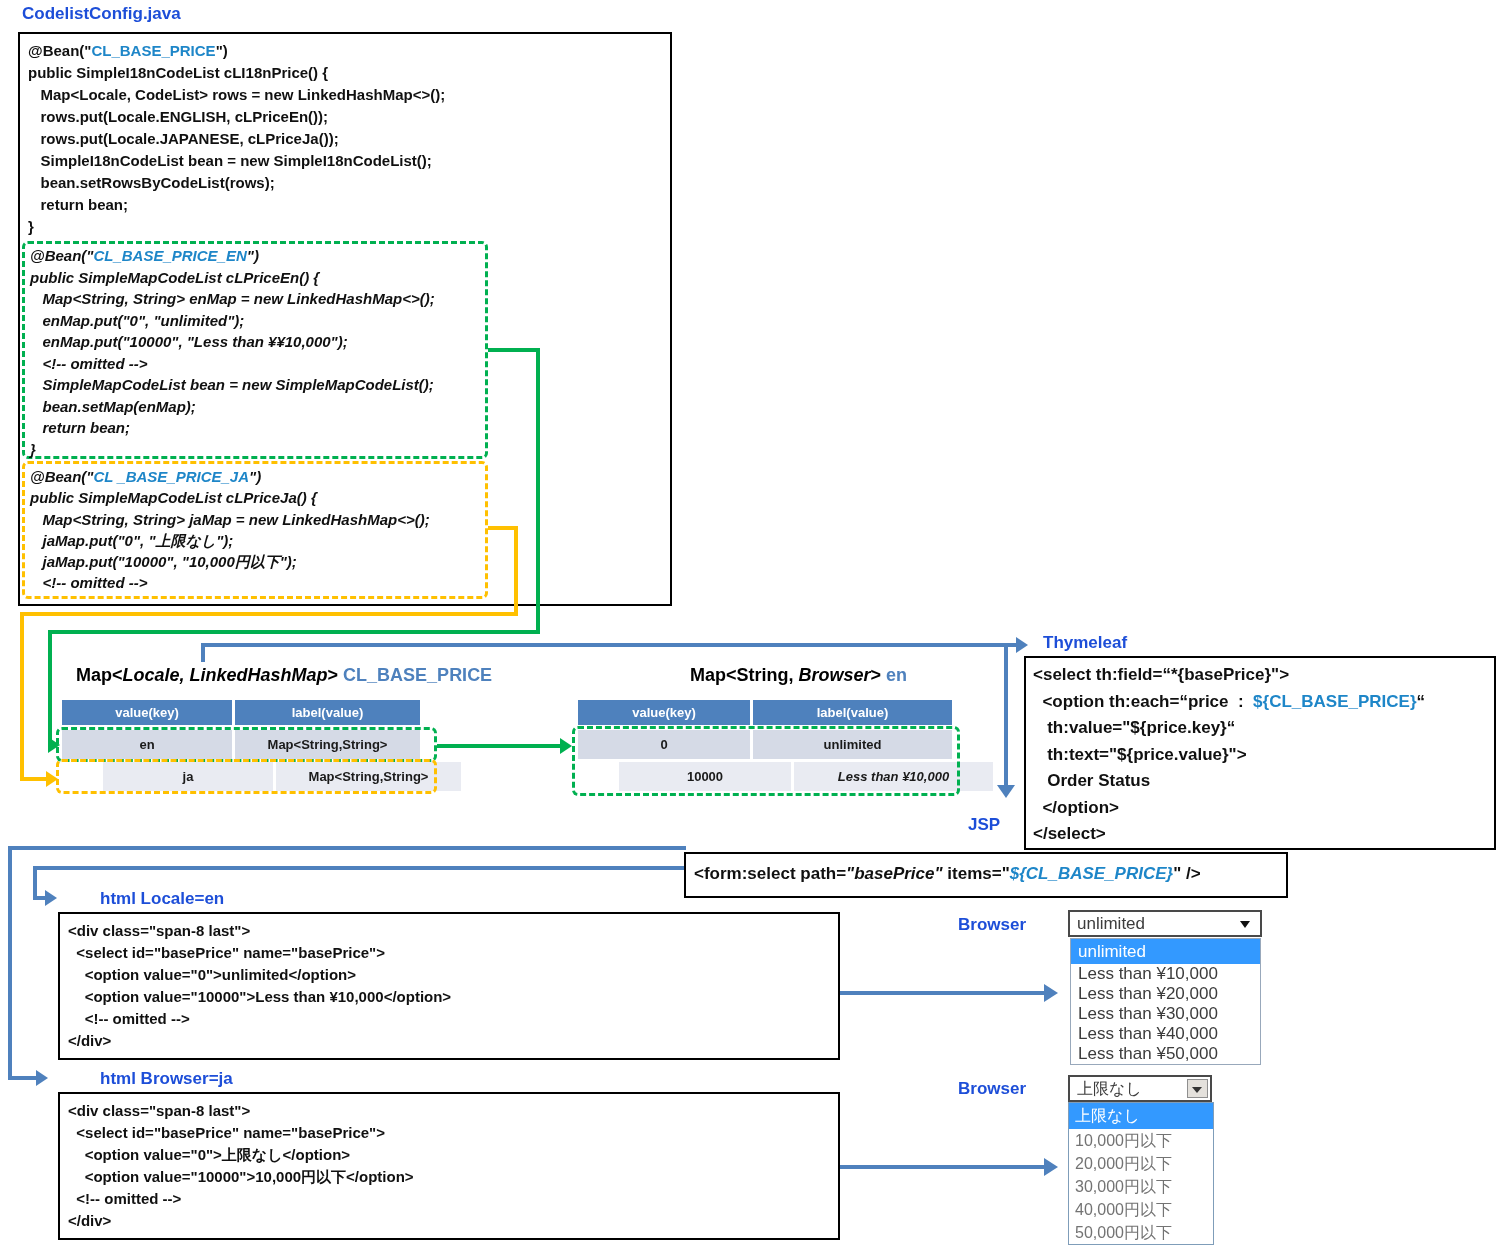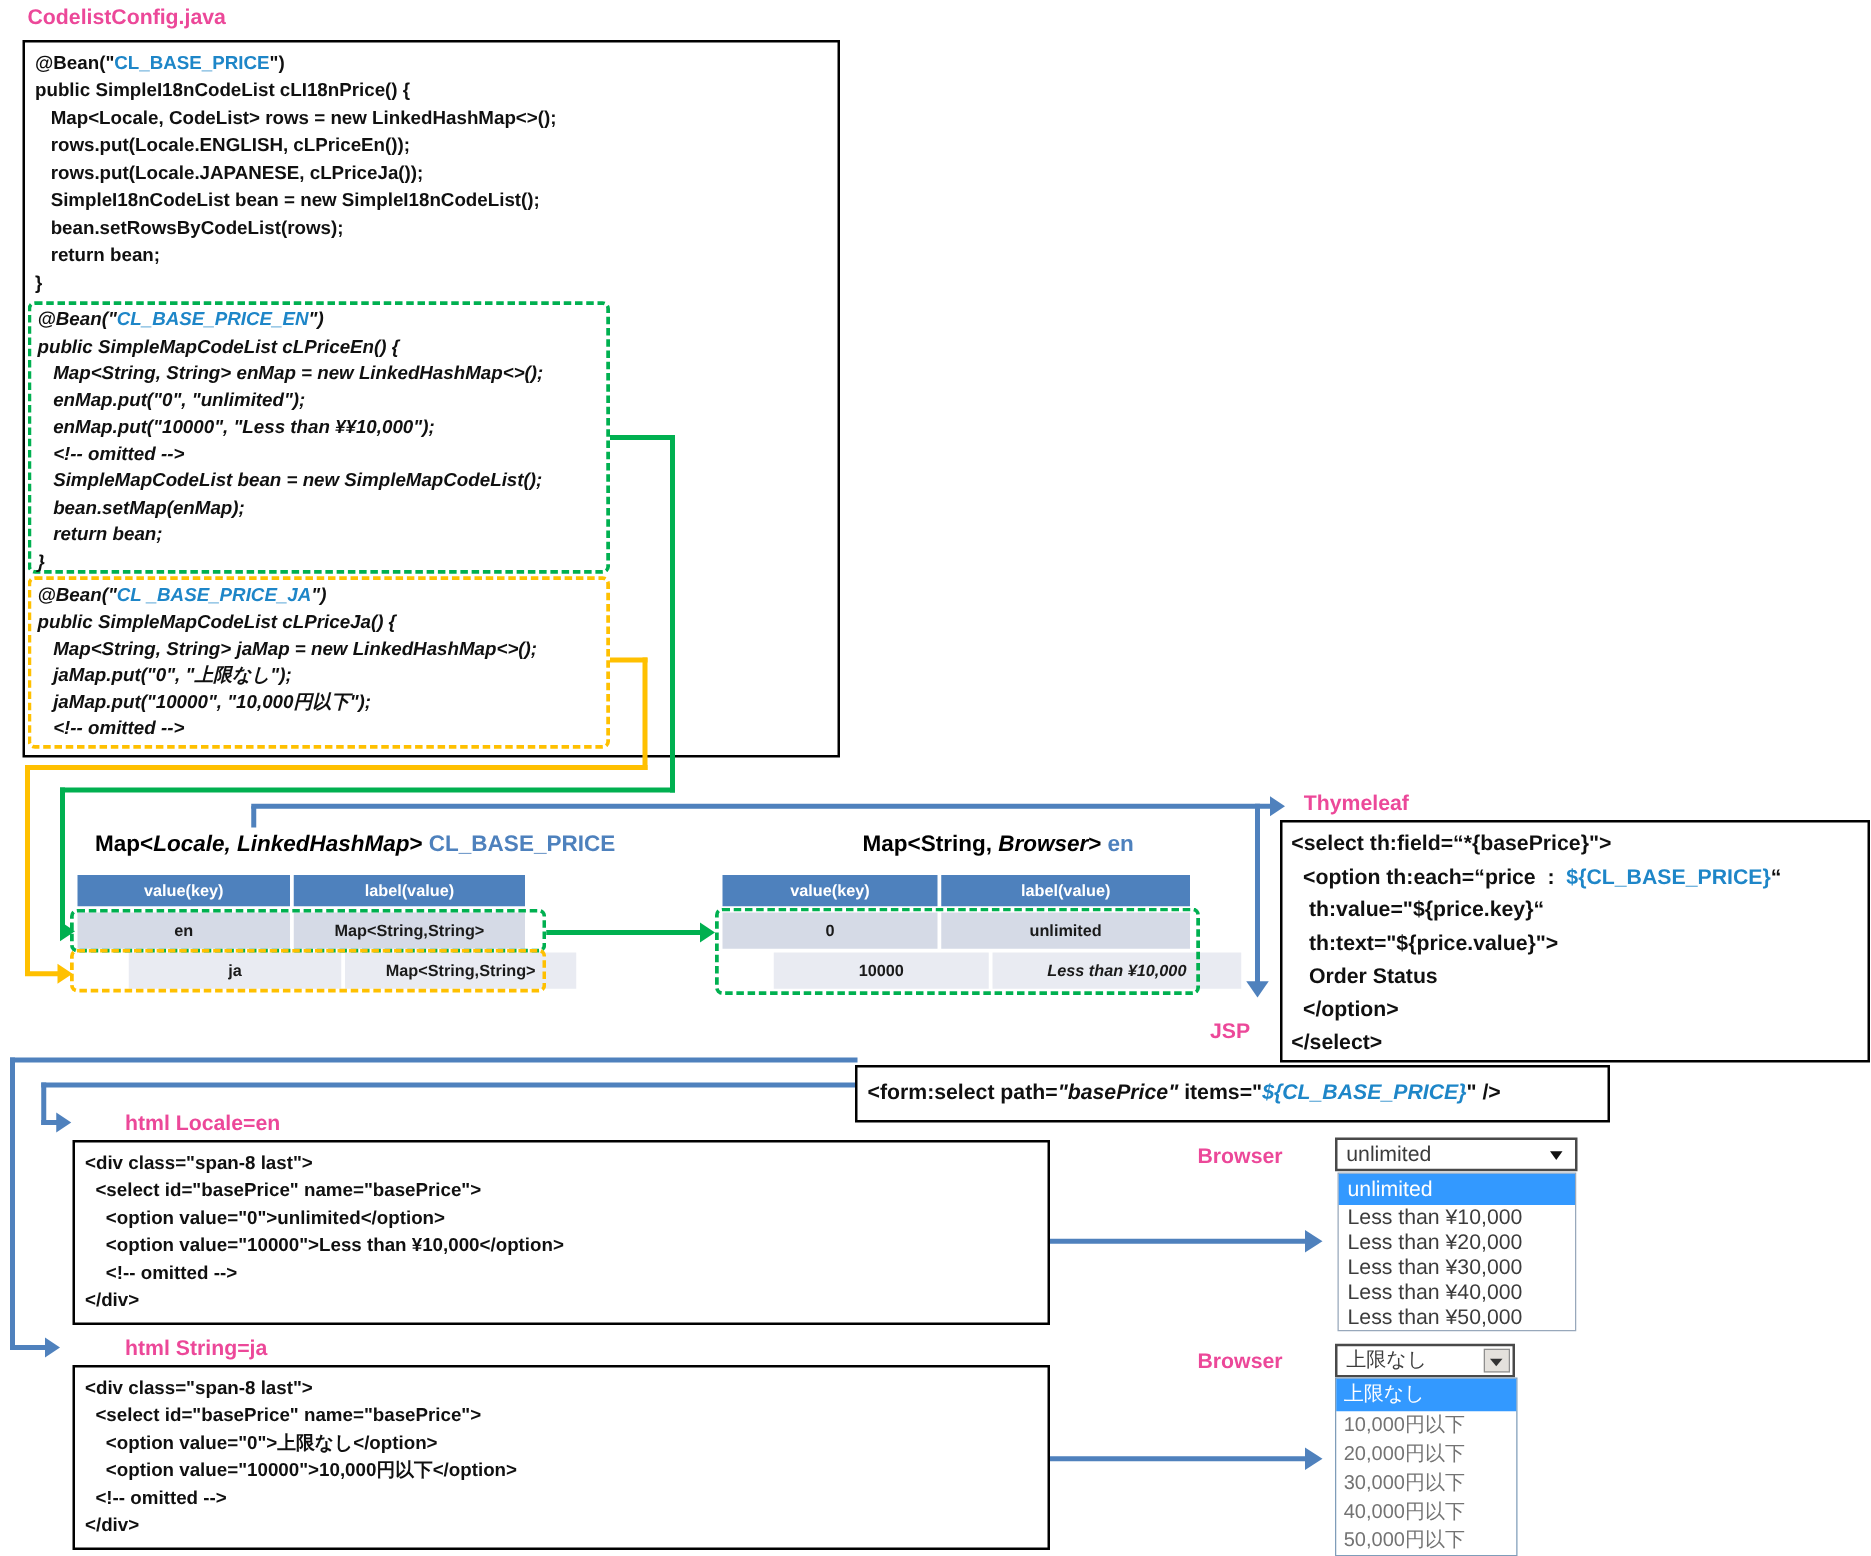--- a/index.html
+++ b/index.html
@@ -1,19 +1,19 @@
 <!DOCTYPE html>
 <html><head>
 <meta charset="utf-8">
 <style>
   html,body{margin:0;padding:0;background:#fff;}
   #canvas{position:relative;width:1497px;height:1245px;background:#fff;overflow:hidden;
           font-family:"Liberation Sans",sans-serif;}
   .box{position:absolute;background:#fff;border:2px solid #000;}
-  .lbl{position:absolute;font:bold 17px/20px "Liberation Sans",sans-serif;color:#ec4899;white-space:nowrap;}
+  .lbl{position:absolute;font:bold 17px/20px "Liberation Sans",sans-serif;color:#1d4ed8;white-space:nowrap;}
   .code .ln{white-space:pre;}
   .code{position:absolute;color:#101010;}
   .code-main{font:bold 15px/22px "Liberation Sans",sans-serif;}
   .code-big{font:bold 17px/26.5px "Liberation Sans",sans-serif;}
   .code-html{font:bold 15px/22px "Liberation Sans",sans-serif;}
   .italic .ln span{font-style:italic;}
   span.b{color:#1E86C8;}
   span.i{font-style:italic;}
   span.bi{color:#1E86C8;font-style:italic;}
   .dash-green{position:absolute;border:3px dashed #00B050;border-radius:6px;background:transparent;}
@@ -173,21 +173,21 @@
   <div class="box" style="left:58px;top:912px;width:778px;height:144px;"></div>
   <div class="code code-html" style="left:68px;top:920px;">
       <div class="ln"><span>&lt;div class="span-8 last"&gt;</span></div>
       <div class="ln"><span>  &lt;select id="basePrice" name="basePrice"&gt;</span></div>
       <div class="ln"><span>    &lt;option value="0"&gt;unlimited&lt;/option&gt;</span></div>
       <div class="ln"><span>    &lt;option value="10000"&gt;Less than ¥10,000&lt;/option&gt;</span></div>
       <div class="ln"><span>    &lt;!-- omitted --&gt;</span></div>
       <div class="ln"><span>&lt;/div&gt;</span></div>
     </div>
 
-  <div class="lbl" style="left:100px;top:1069px;">html String=ja</div>
+  <div class="lbl" style="left:100px;top:1069px;">html Browser=ja</div>
   <div class="box" style="left:58px;top:1092px;width:778px;height:144px;"></div>
   <div class="code code-html" style="left:68px;top:1100px;">
       <div class="ln"><span>&lt;div class="span-8 last"&gt;</span></div>
       <div class="ln"><span>  &lt;select id="basePrice" name="basePrice"&gt;</span></div>
       <div class="ln"><span>    &lt;option value="0"&gt;上限なし&lt;/option&gt;</span></div>
       <div class="ln"><span>    &lt;option value="10000"&gt;10,000円以下&lt;/option&gt;</span></div>
       <div class="ln"><span>  &lt;!-- omitted --&gt;</span></div>
       <div class="ln"><span>&lt;/div&gt;</span></div>
     </div>
 

